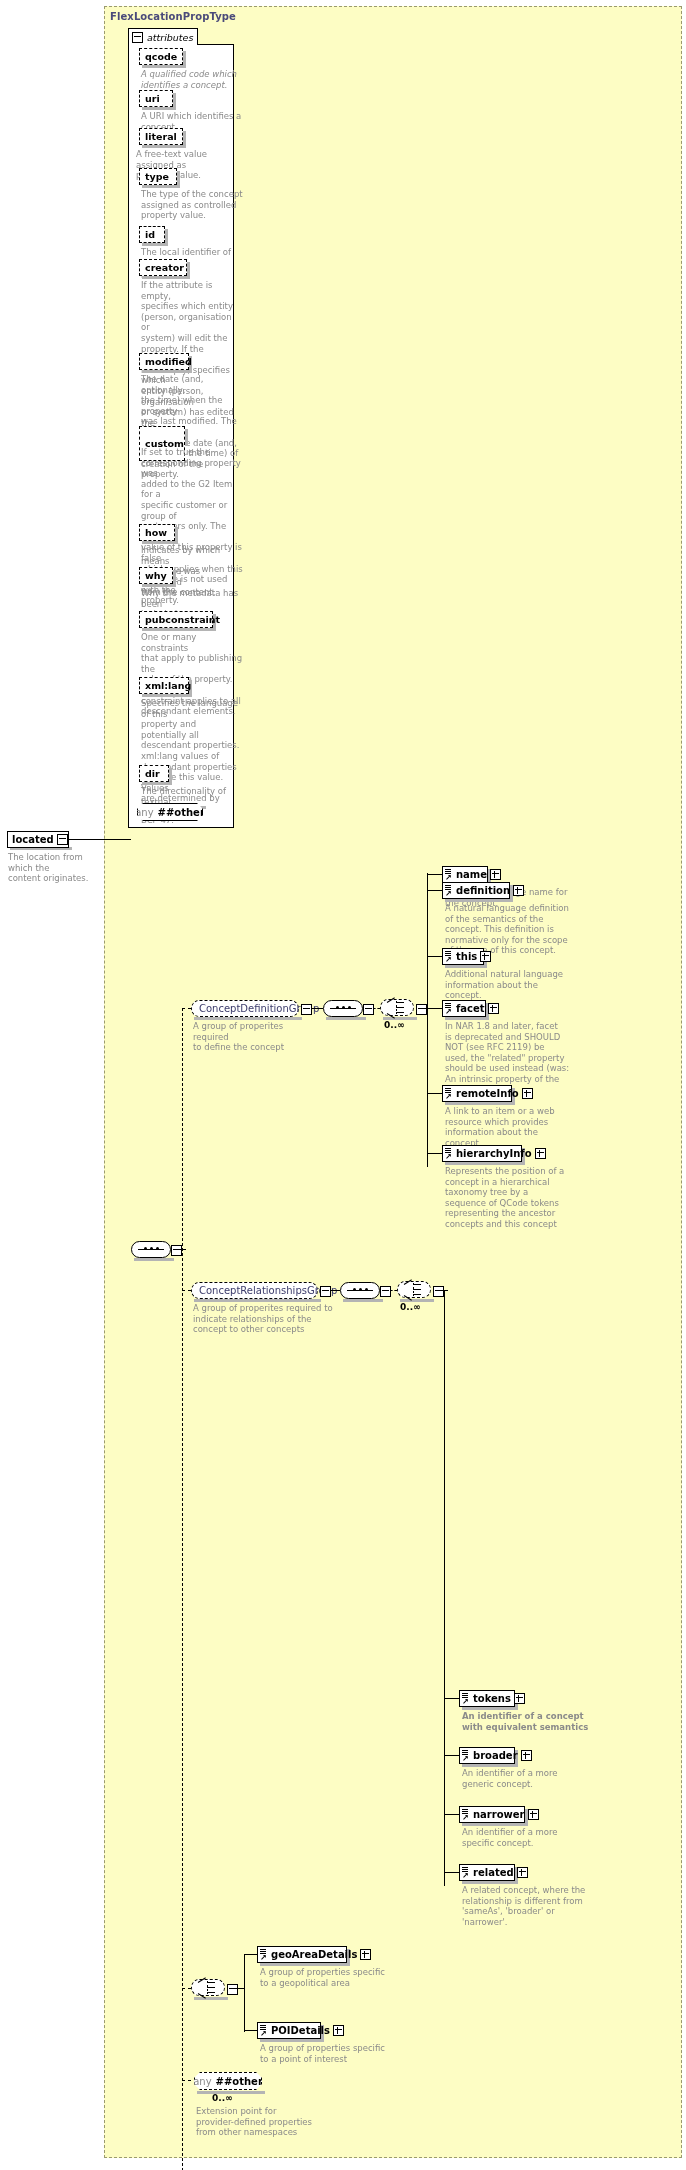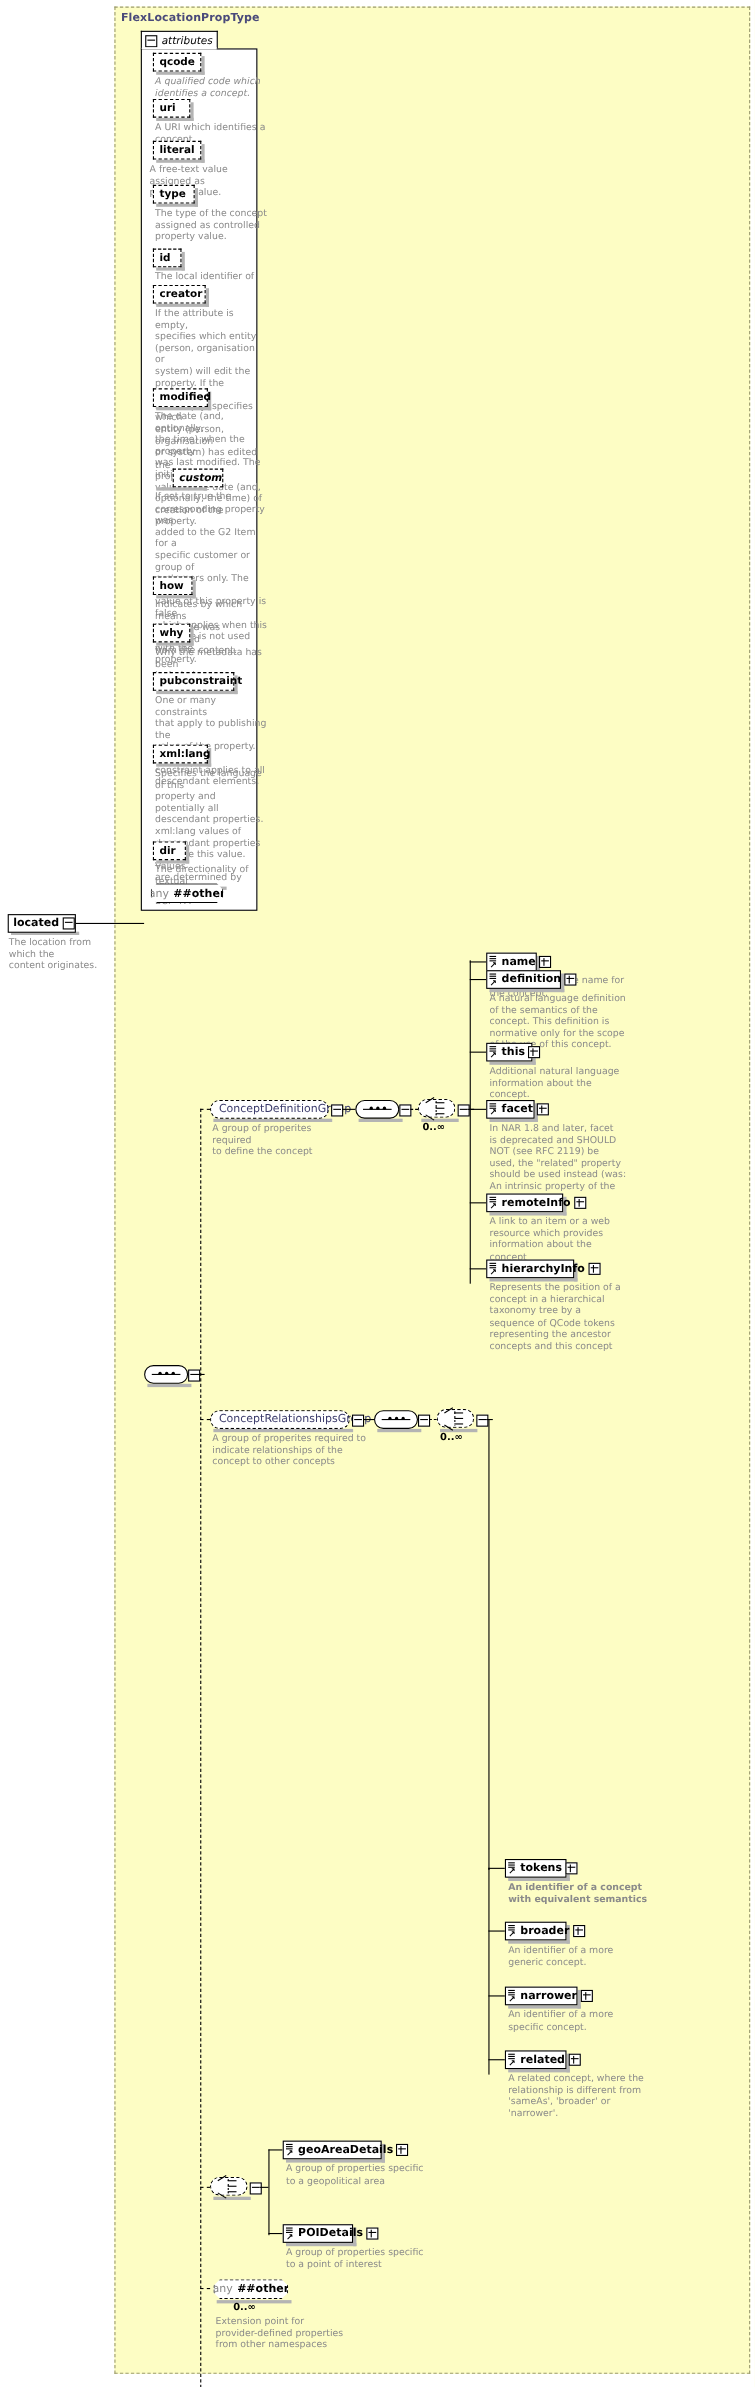--- a/index.html
+++ b/index.html
@@ -251,21 +251,21 @@
     <span class="nodelabel">modified</span>
   </div>
   <div class="desc" style="left:141px;top:374px;width:102px;">The date (and, optionally,
 the time) when the property
 was last modified. The initial
 value is the date (and,
 optionally, the time) of
 creation of the property.</div>
   <div class="shd" style="left:142px;top:443px;width:46px;height:3px;"></div>
   <div class="shd" style="left:185px;top:429px;width:3px;height:17px;"></div>
-  <div class="node dashed" style="left:157px;top:426px;width:46px;height:17px;font-style:italic;">
+  <div class="node dashed" style="left:139px;top:426px;width:46px;height:35px;">
     <span class="nodelabel">custom</span>
   </div>
   <div class="desc" style="left:141px;top:447px;width:102px;">If set to true the
 corresponding property was
 added to the G2 Item for a
 specific customer or group of
 customers only. The default
 value of this property is false
 which applies when this
 attribute is not used with the

